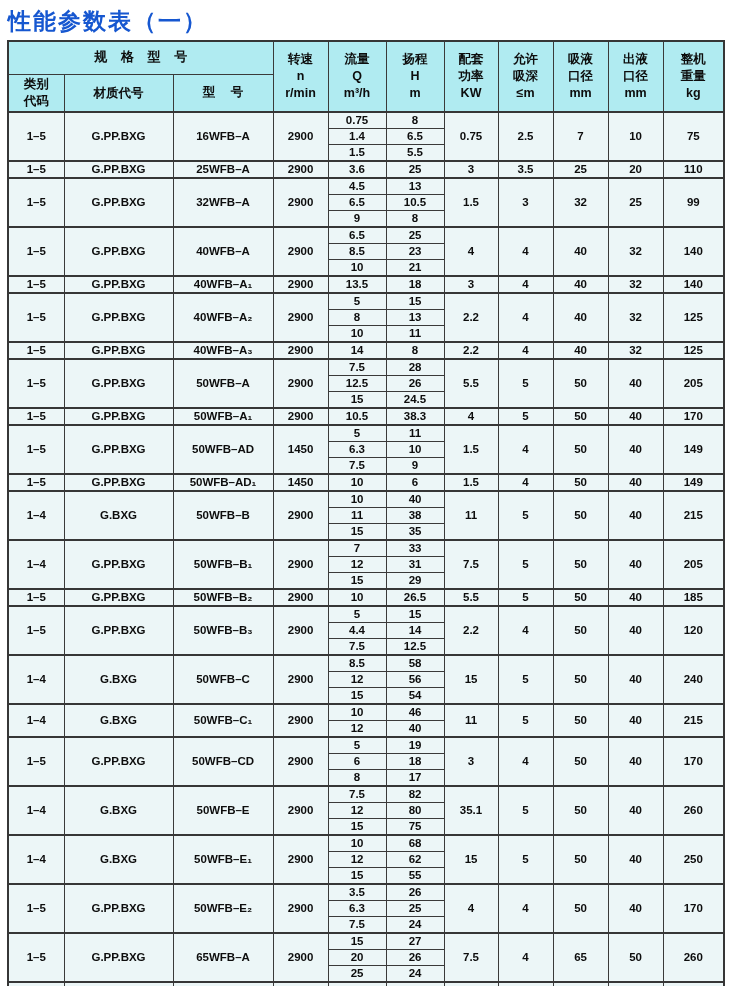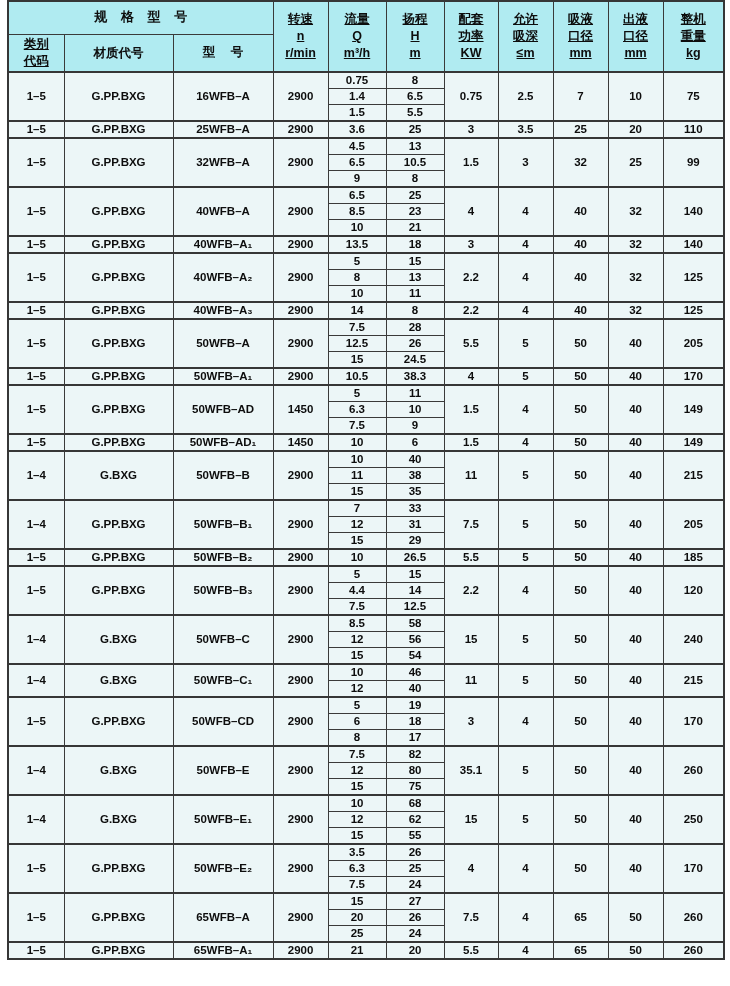--- a/index.html
+++ b/index.html
@@ -35,35 +35,36 @@
     overflow: hidden;
     white-space: nowrap;
   }
   thead th {
     background: #b0ebf1;
     font-size: 12.5px;
     line-height: 1.3;
   }
   thead { border-bottom: 2px solid #363636; border-radius: 22px; }
   th.spec-group { word-spacing: 10px; font-size: 13px; }
-  th .hl { display: block; line-height: 1.35; text-decoration: underline; }
+  th .hl { display: block; line-height: 1.35; }
   tbody td {
     background: #ecf6f7;
     font-size: 11.5px;
     height: 15px;
     line-height: 15px;
   }
   tr.hdr1 { height: 33px; }
   tr.hdr2 { height: 38px; }
   tr.group-start td { border-top: 2px solid #363636; }
 </style>
 </head>
 <body>
 
 <div class="page">
+  <div class="title">性能参数表（一）</div>
 
   <table class="perf">
     <colgroup>
       <col style="width:56px">
         <col style="width:109px">
         <col style="width:100px">
       <col style="width:55px">
         <col style="width:58px">
         <col style="width:58px">
       <col style="width:54px">

